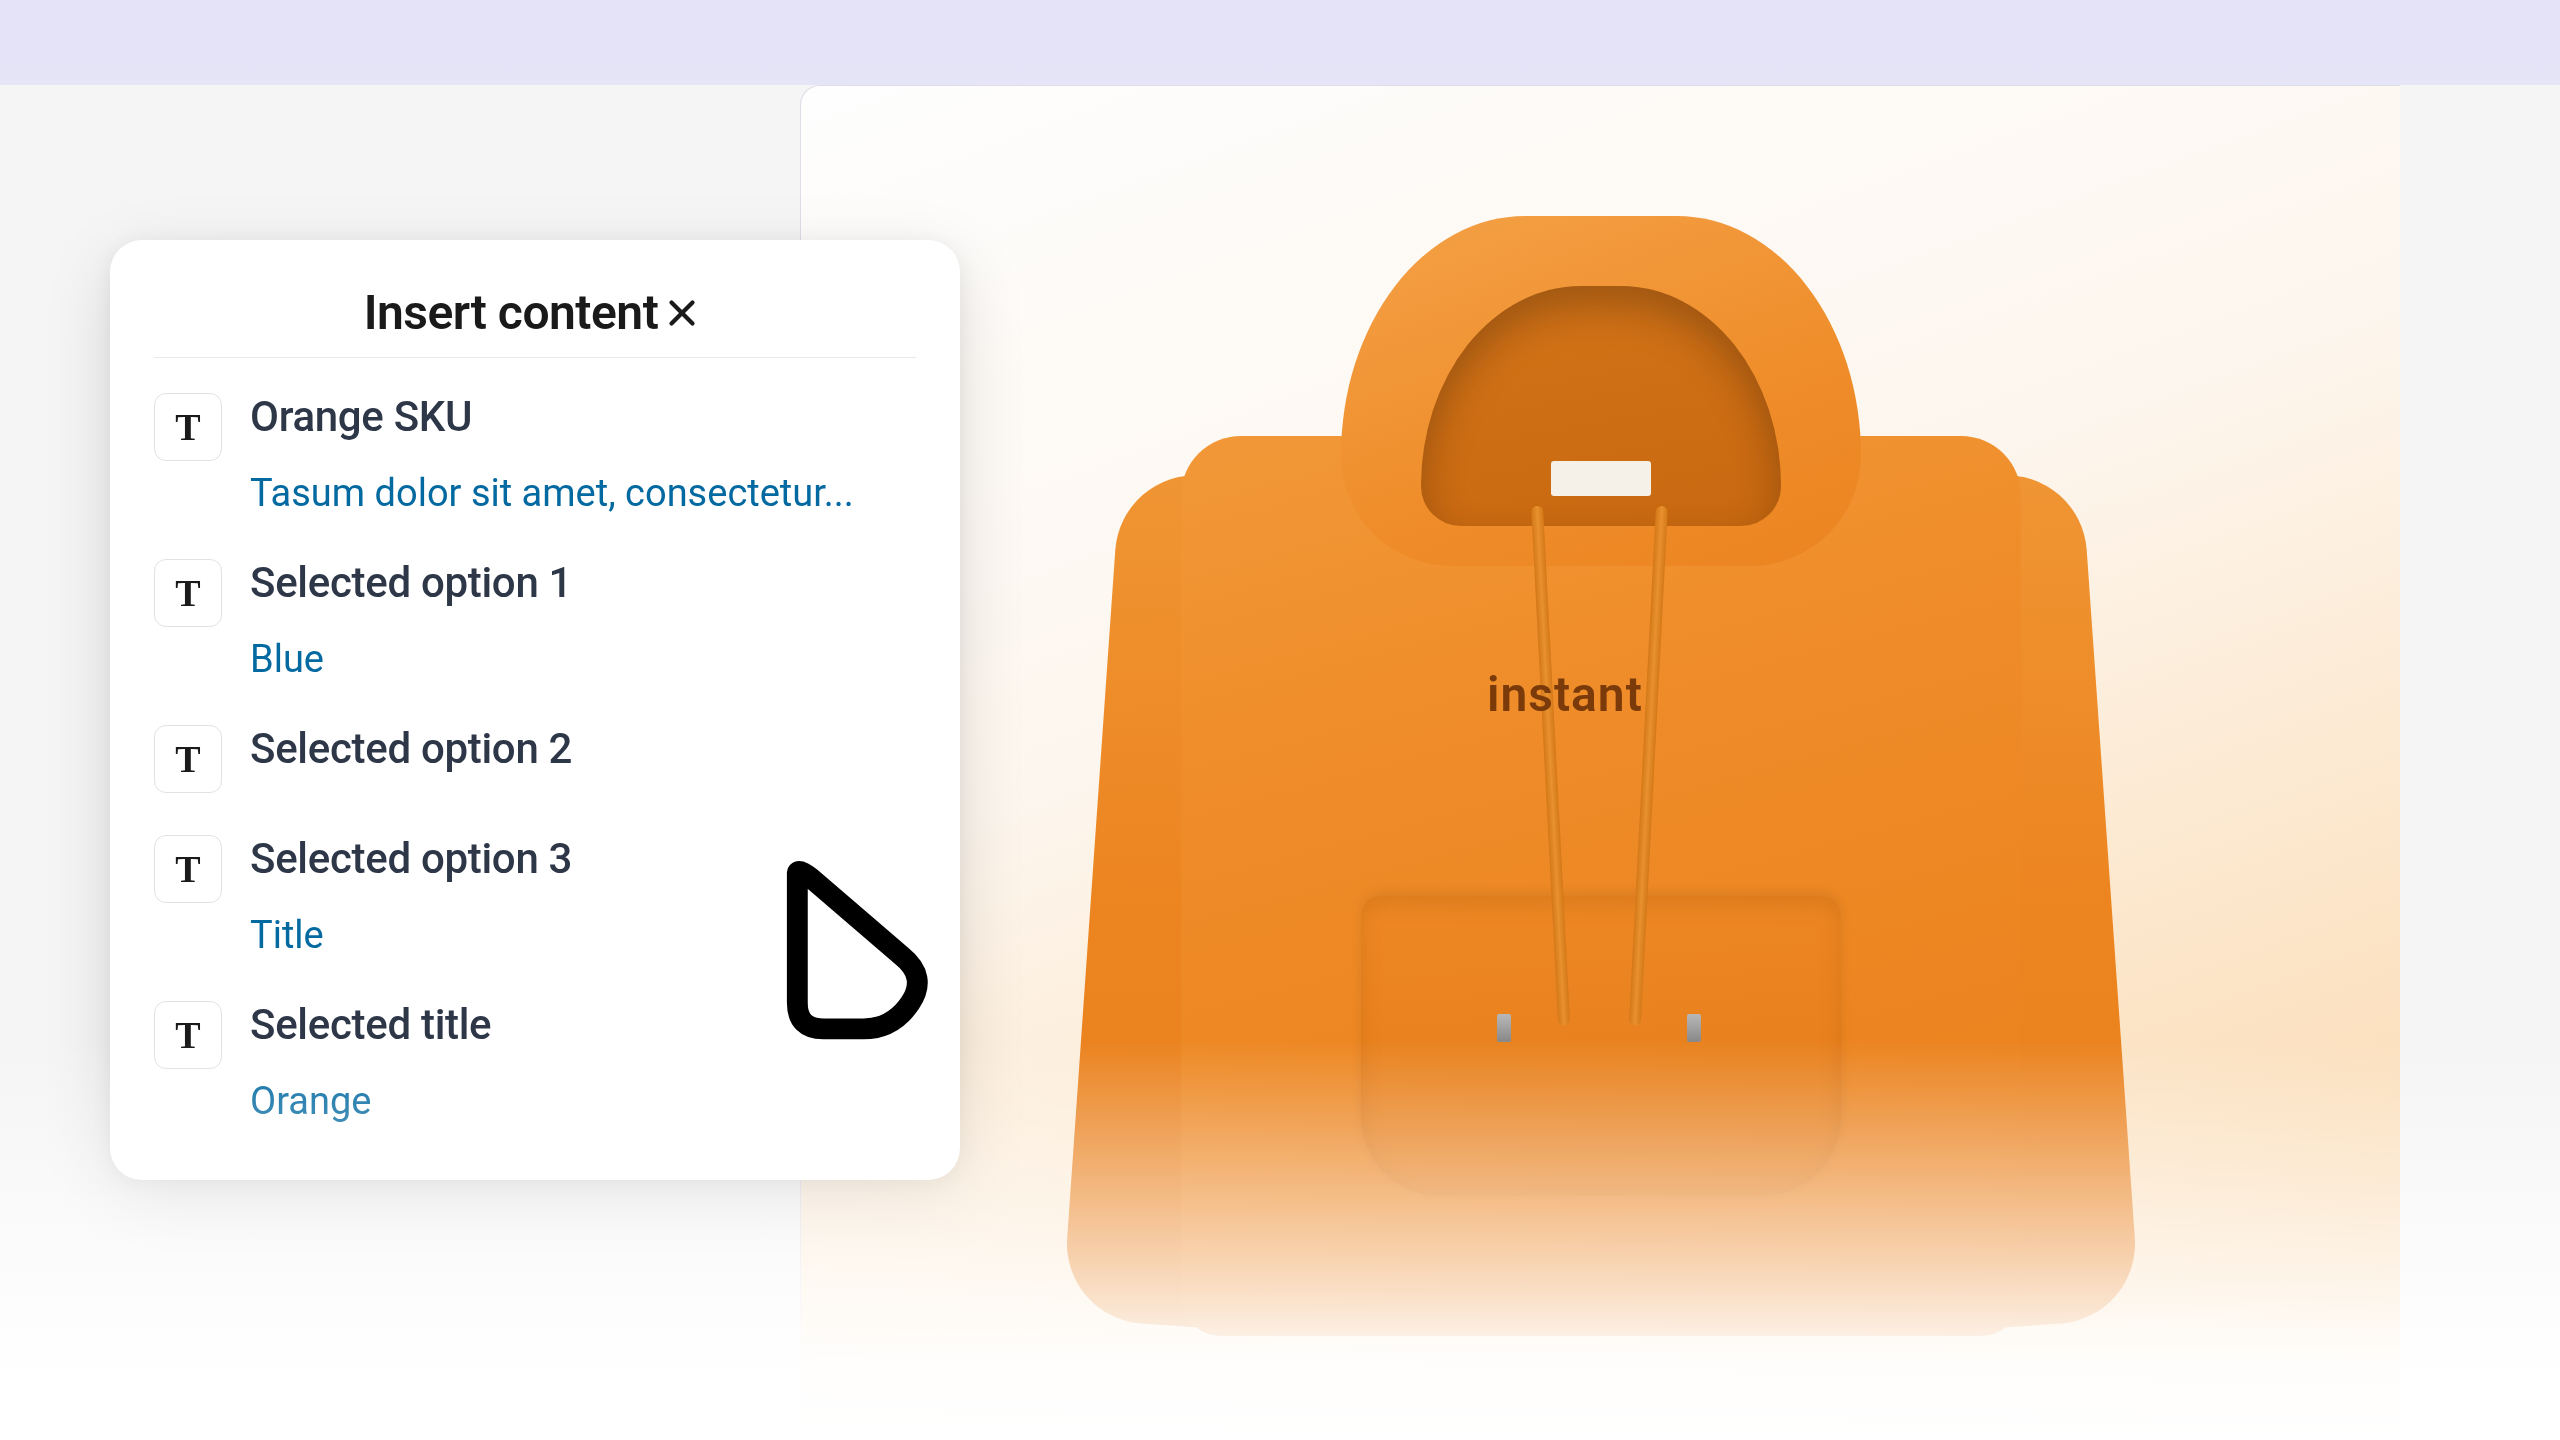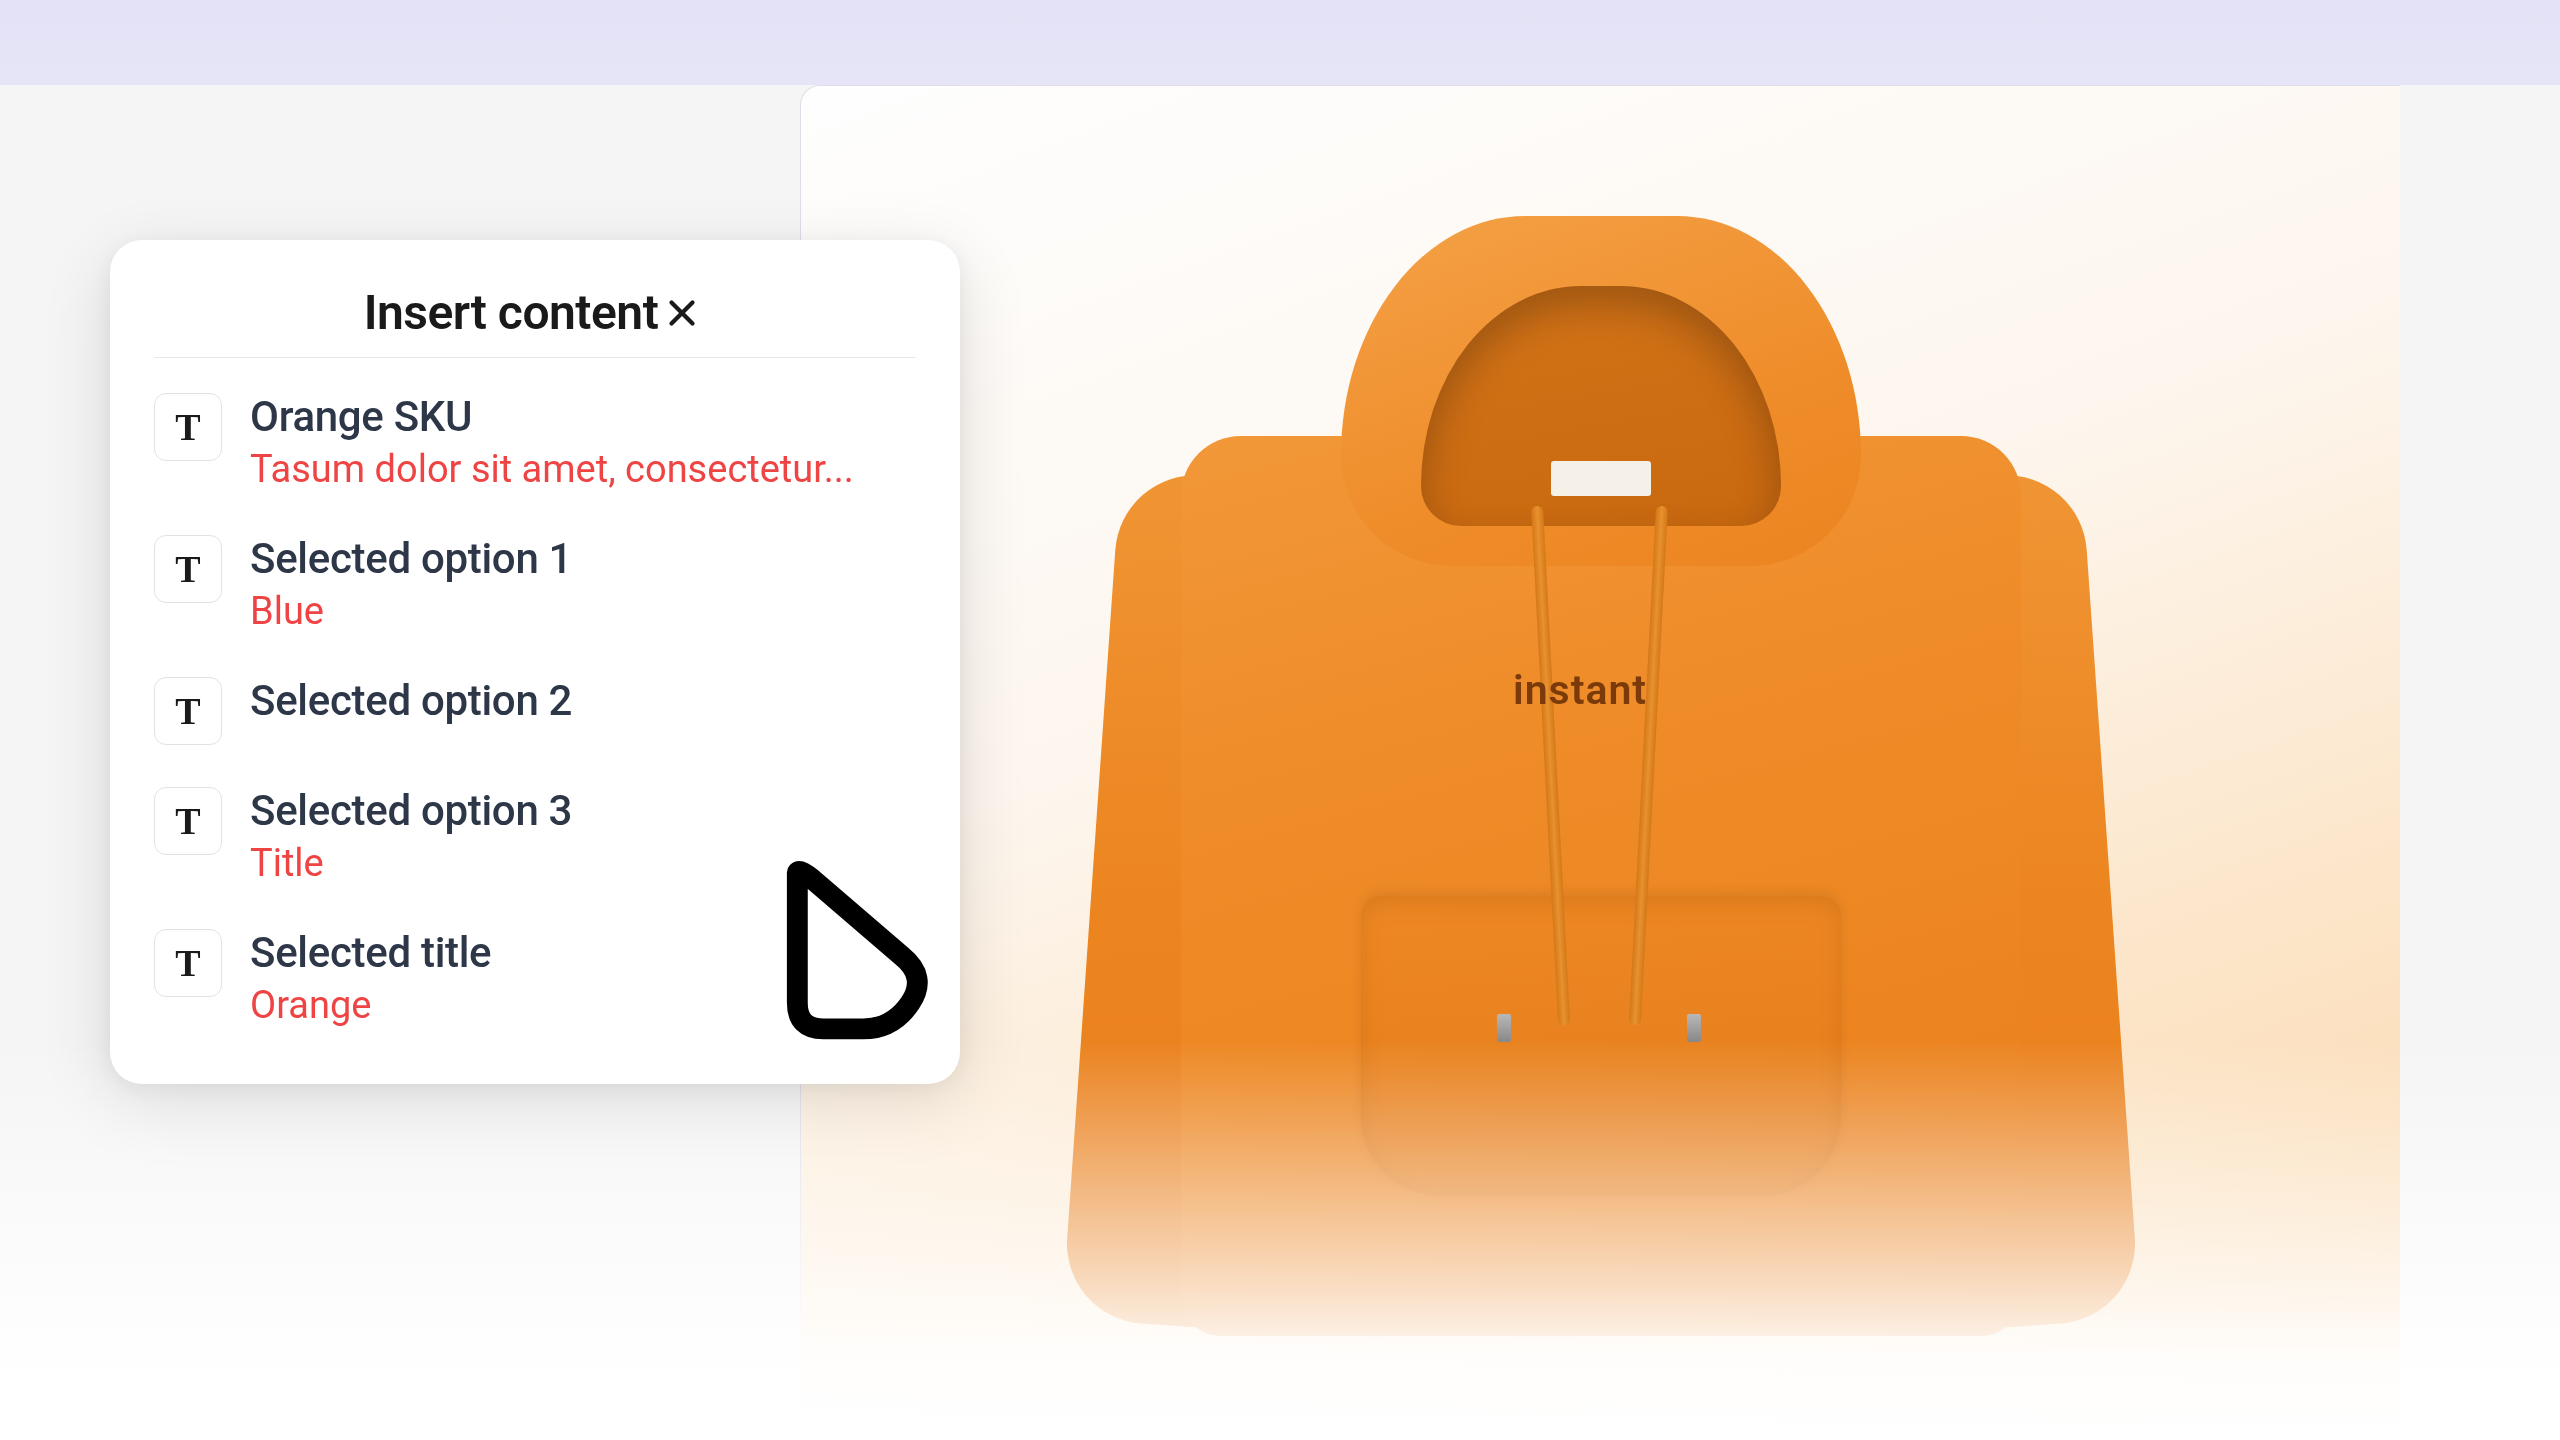--- a/index.html
+++ b/index.html
@@ -167,22 +167,22 @@
       left: 626px;
       width: 14px;
       height: 28px;
       background: linear-gradient(180deg, #b8b8b8 0%, #888 100%);
       border-radius: 2px;
     }
     
     .hoodie-logo {
       position: absolute;
       top: 450px;
-      left: 452px;
-      font-size: 41px;
+      left: 426px;
+      font-size: 48px;
       font-weight: 600;
       color: #7a3a0a;
       letter-spacing: 1px;
     }
     
     .popup {
       position: absolute;
       top: 155px;
       left: 110px;
       width: 850px;
@@ -265,25 +265,26 @@
       font-size: 42px;
       font-weight: 500;
       color: #2d3748;
       letter-spacing: -0.3px;
       line-height: 1.15;
     }
     
     .item-subtitle {
       font-size: 38px;
       font-weight: 400;
-      color: #ef4444;
+      color: #0369a1;
       line-height: 1.2;
       white-space: nowrap;
       overflow: hidden;
       text-overflow: ellipsis;
+      margin-top: 24px;
     }
     
     .cursor-pointer {
       position: absolute;
       top: 770px;
       left: 762px;
       pointer-events: none;
     }
     
     .cursor-pointer svg {

